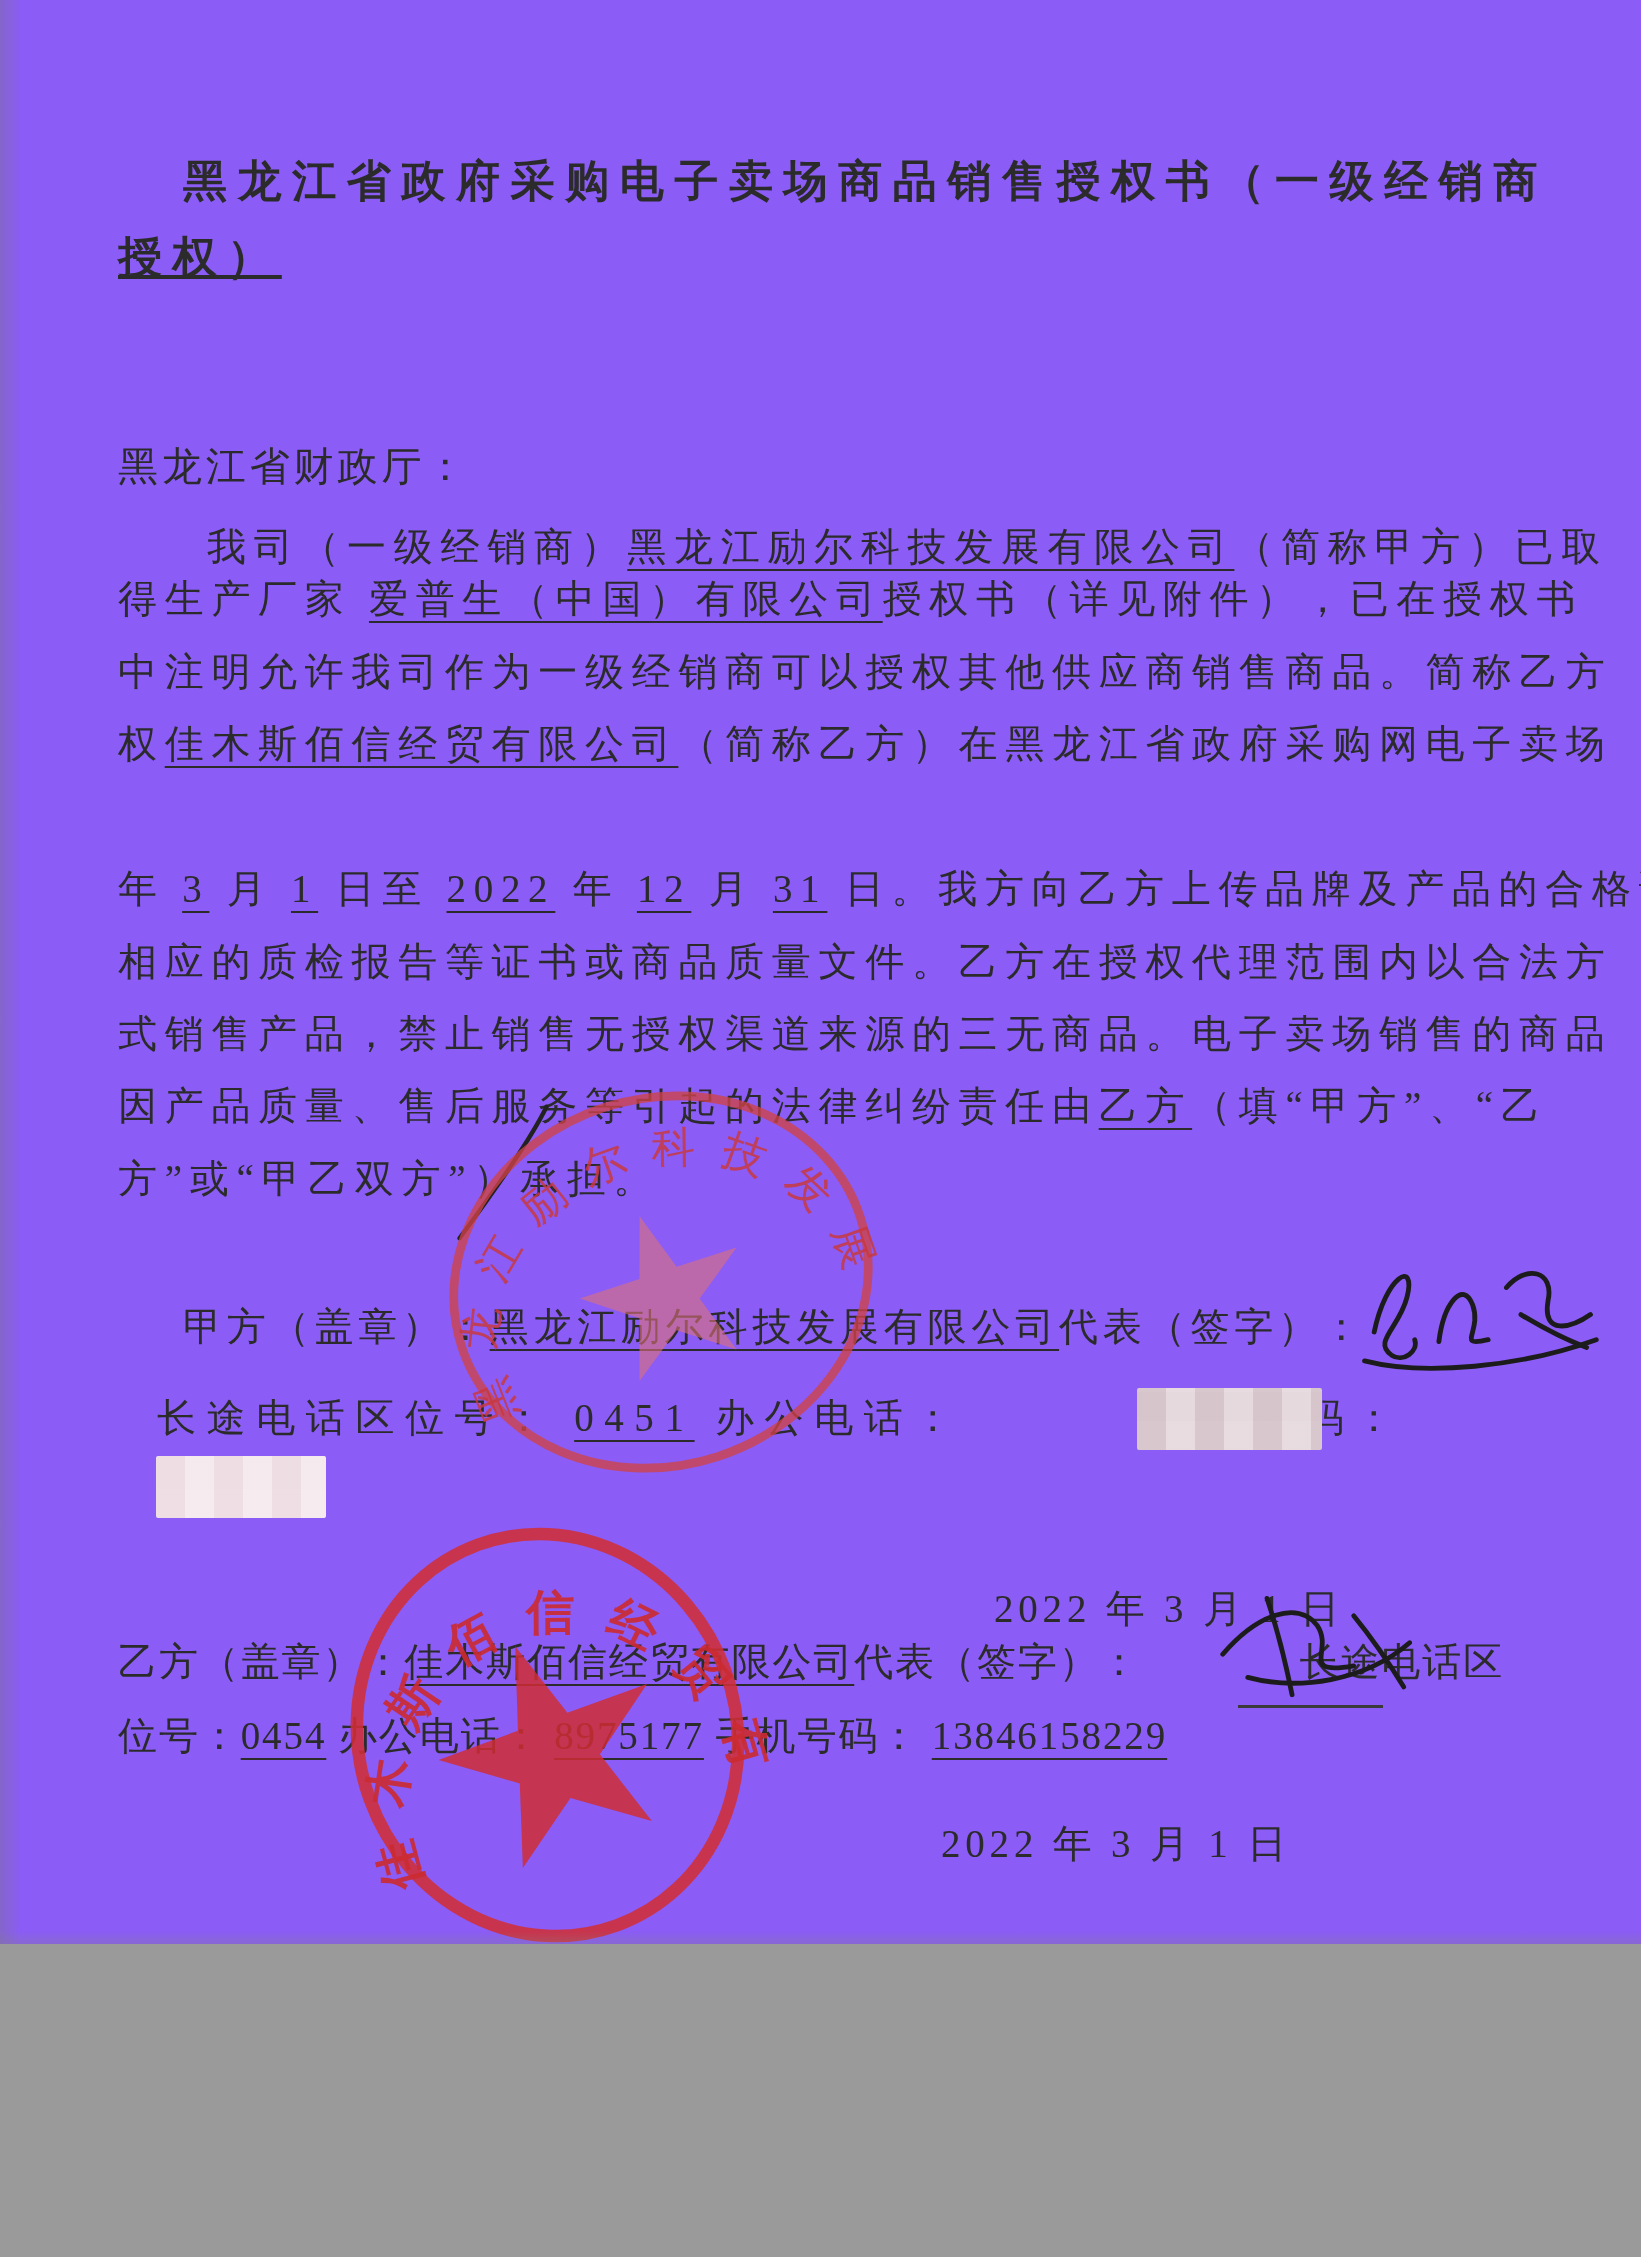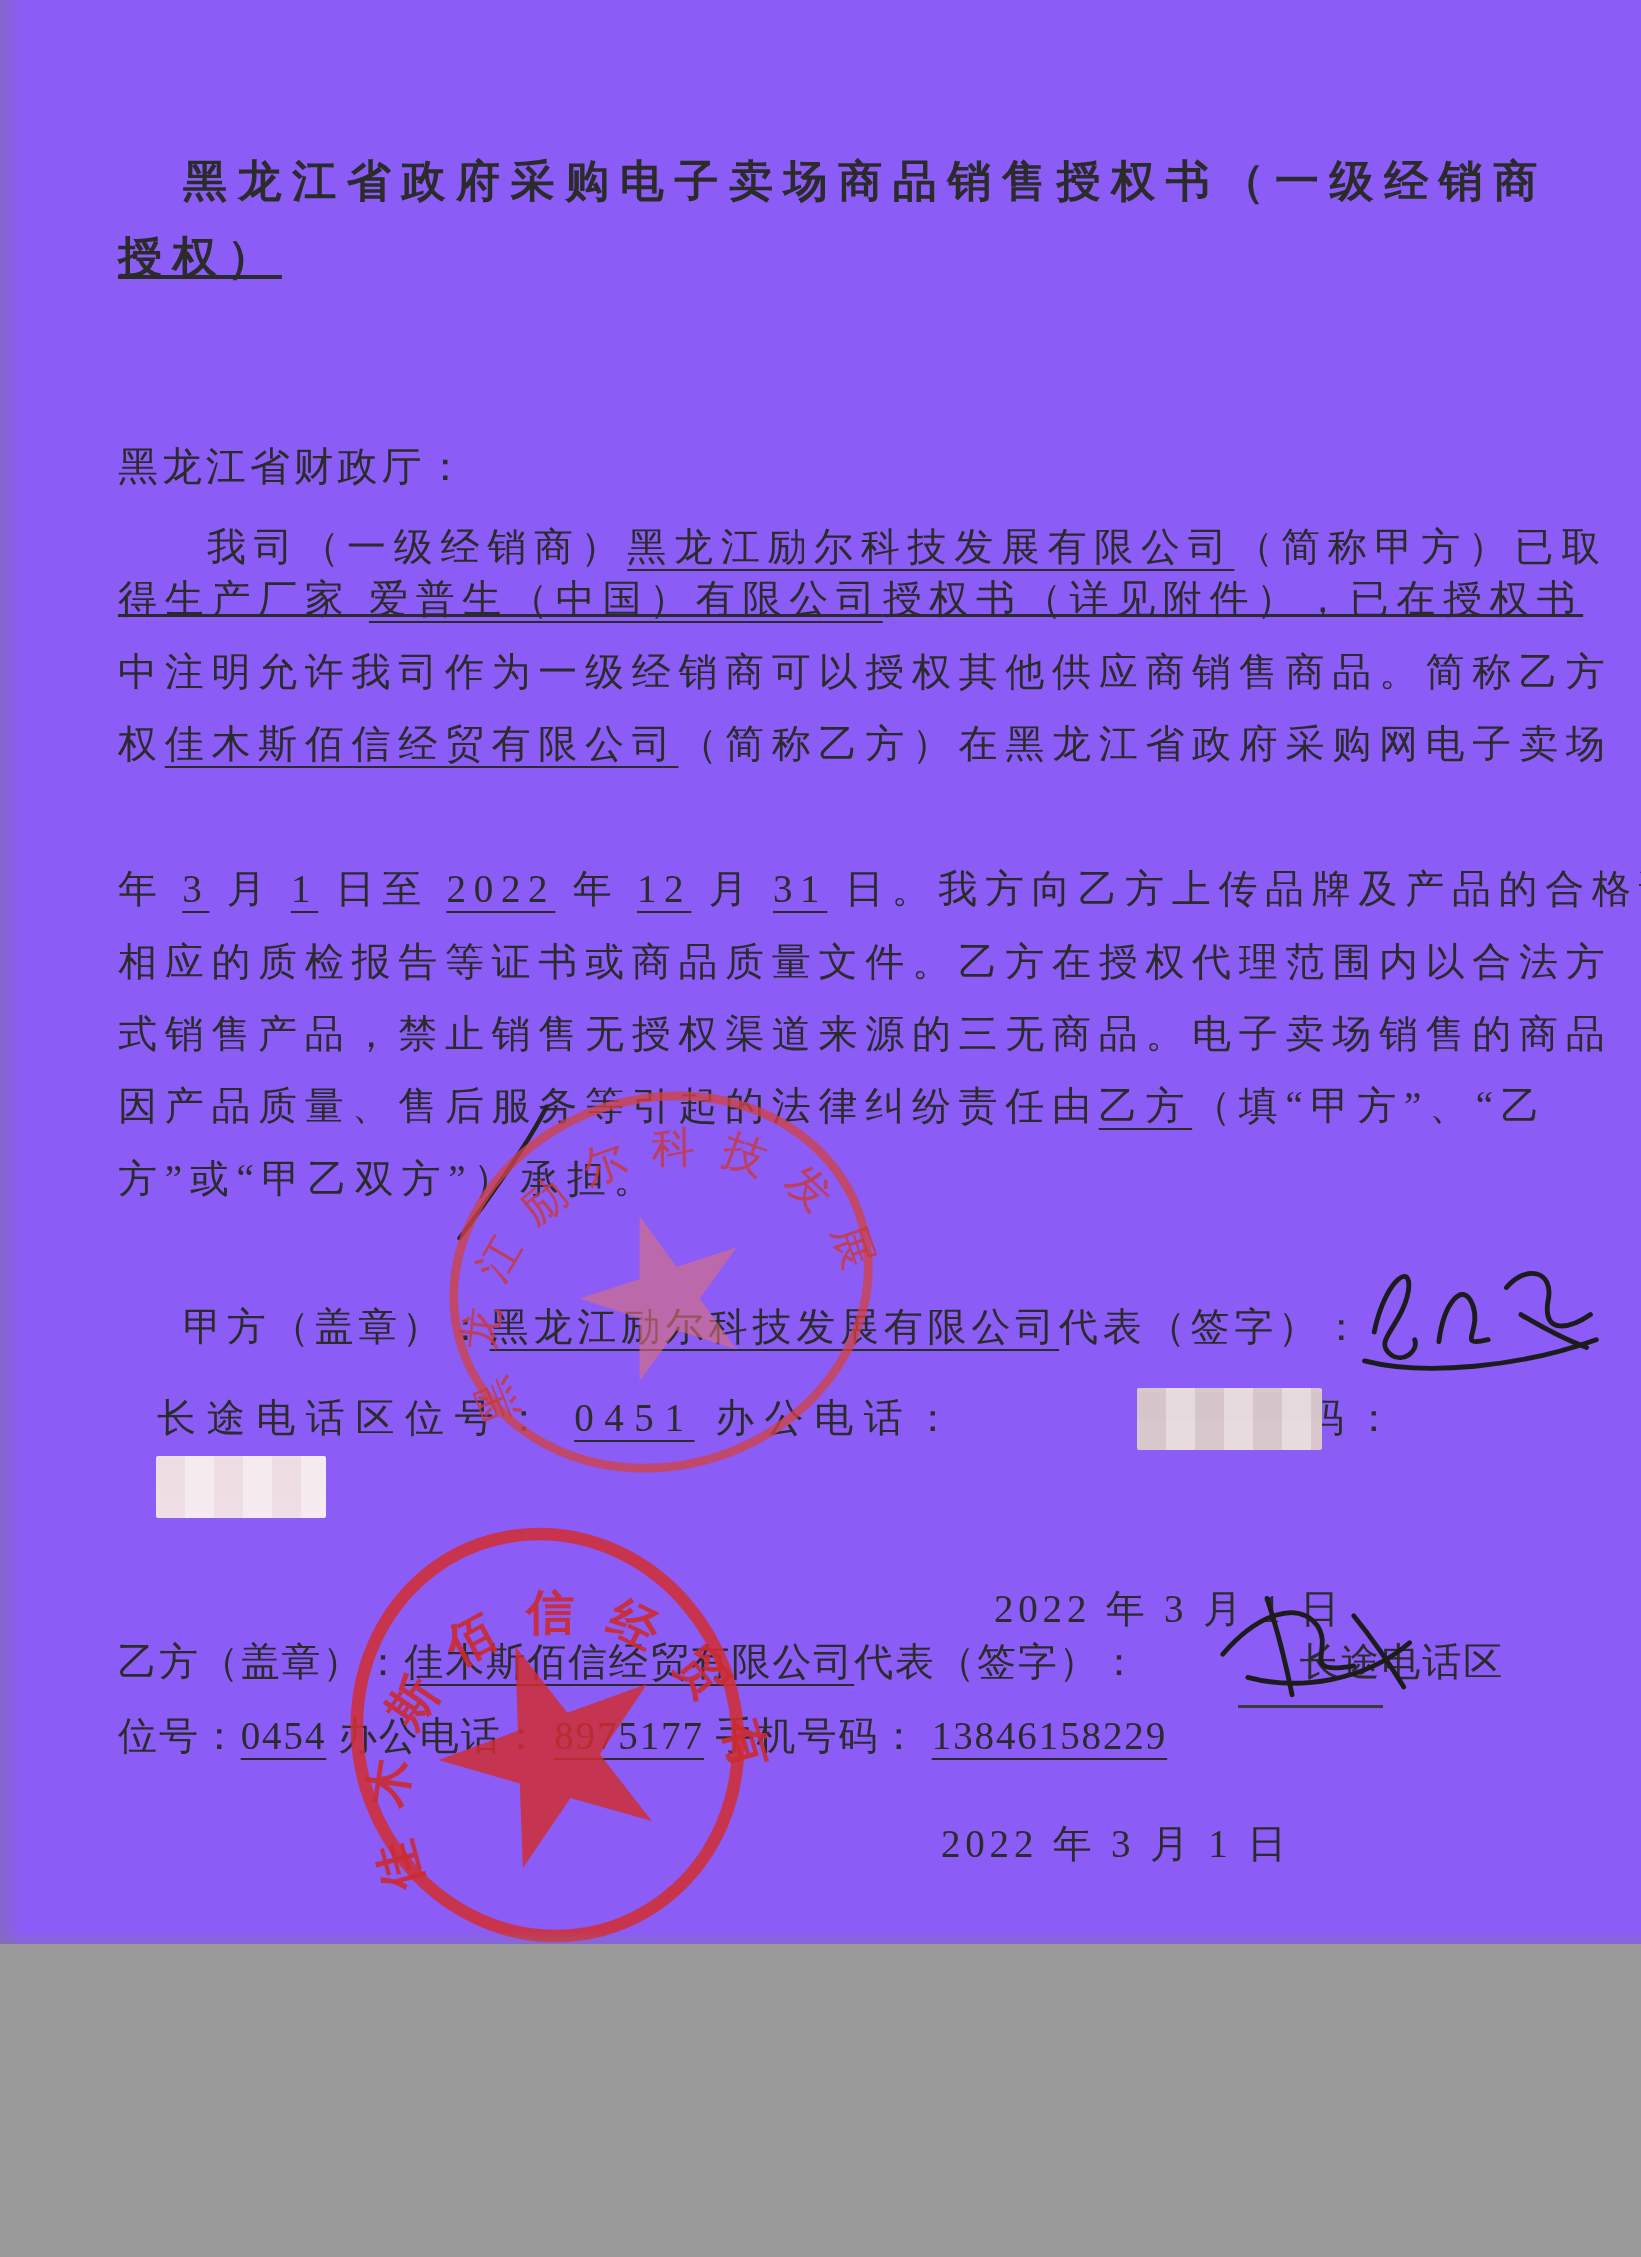--- a/index.html
+++ b/index.html
@@ -56,21 +56,21 @@
 <div class="page">
 
   <div class="abs title" style="left:183px;top:156px;">黑龙江省政府采购电子卖场商品销售授权书（一级经销商</div>
   <div class="abs title" style="left:118px;top:232px;text-decoration:underline;">授权）</div>
 
   <div class="abs salut" style="left:118px;top:415px;margin-top:24px;">黑龙江省财政厅：</div>
 
   <div class="abs bline" style="left:207px;top:502px;margin-top:20px;">
     <span>我司（一级经销商）</span><span class="u">黑龙江励尔科技发展有限公司</span><span>（简称甲方）已取</span>
   </div>
-  <div class="abs bline" style="left:118px;top:574px;text-decoration:underline;">
+  <div class="abs bline" style="left:118px;top:574px;">
     <span>得生产厂家 </span><span class="u">爱普生（中国）有限公司</span><span>授权书（详见附件），已在授权书</span>
   </div>
   <div class="abs bline" style="left:118px;top:647px;">
     <span>中注明允许我司作为一级经销商可以授权其他供应商销售商品。简称乙方</span>
   </div>
   <div class="abs bline" style="left:118px;top:719px;">
     <span>权</span><span class="u">佳木斯佰信经贸有限公司</span><span>（简称乙方）在黑龙江省政府采购网电子卖场</span>
   </div>
   <div class="abs bline" style="left:118px;top:864px;">
     <span>年 </span><span class="u">3</span><span> 月 </span><span class="u">1</span><span> 日至 </span><span class="u">2022</span><span> 年 </span><span class="u">12</span><span> 月 </span><span class="u">31</span><span> 日。我方向乙方上传品牌及产品的合格证或</span>

